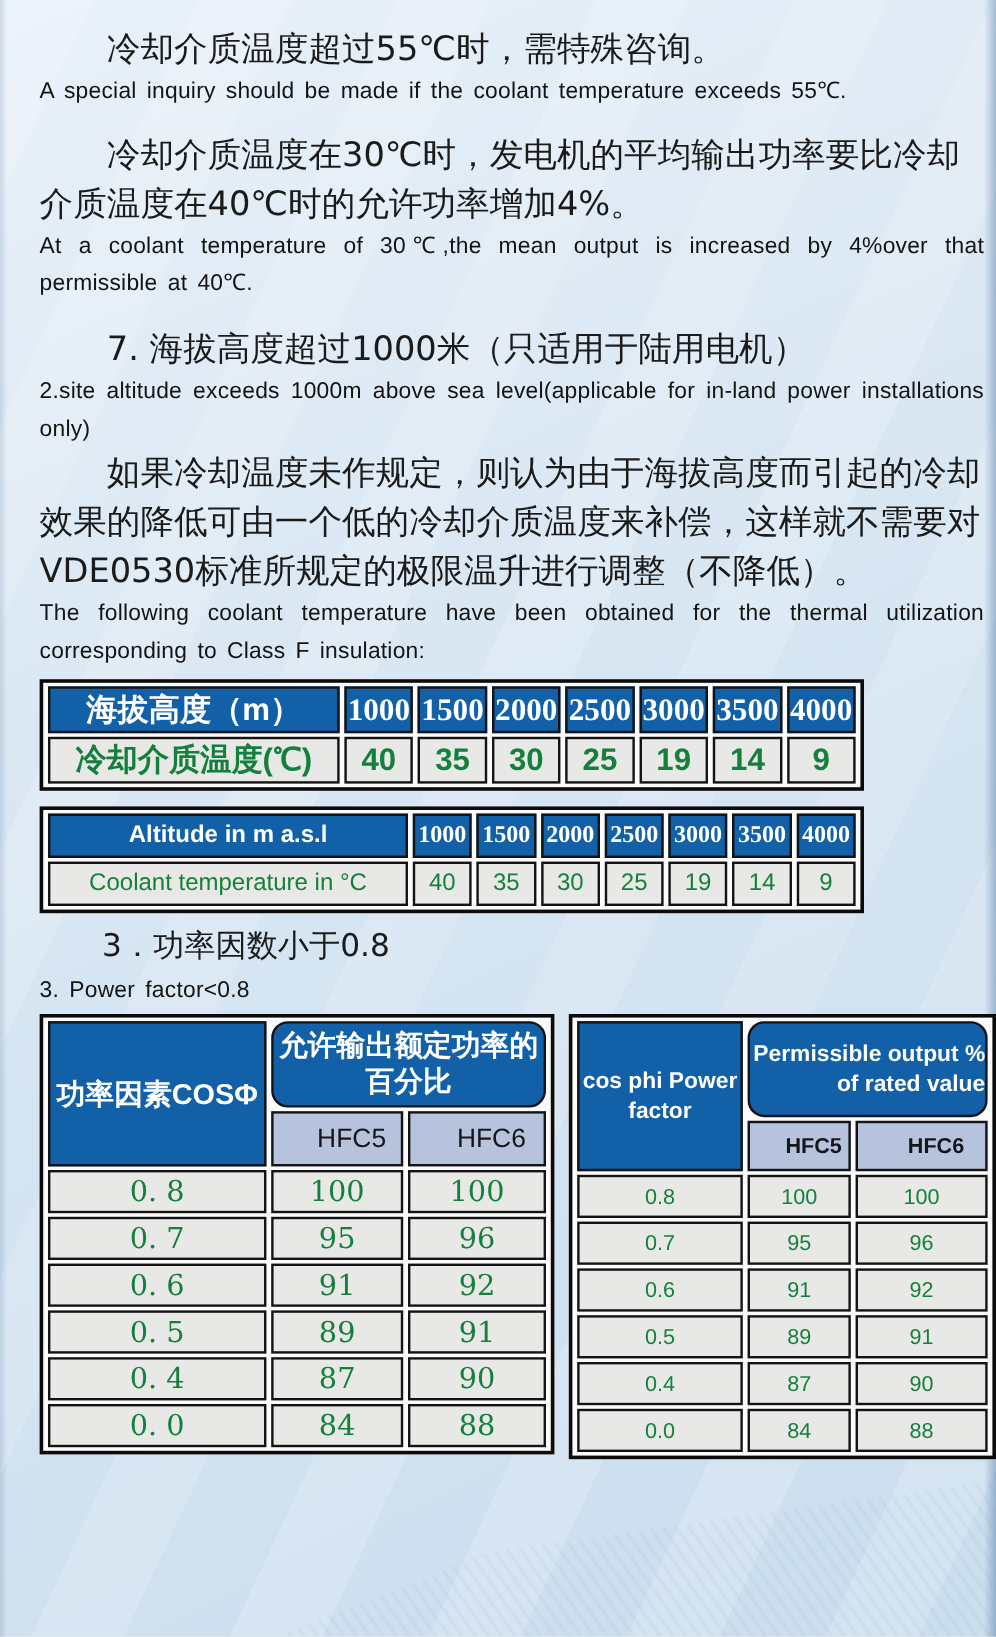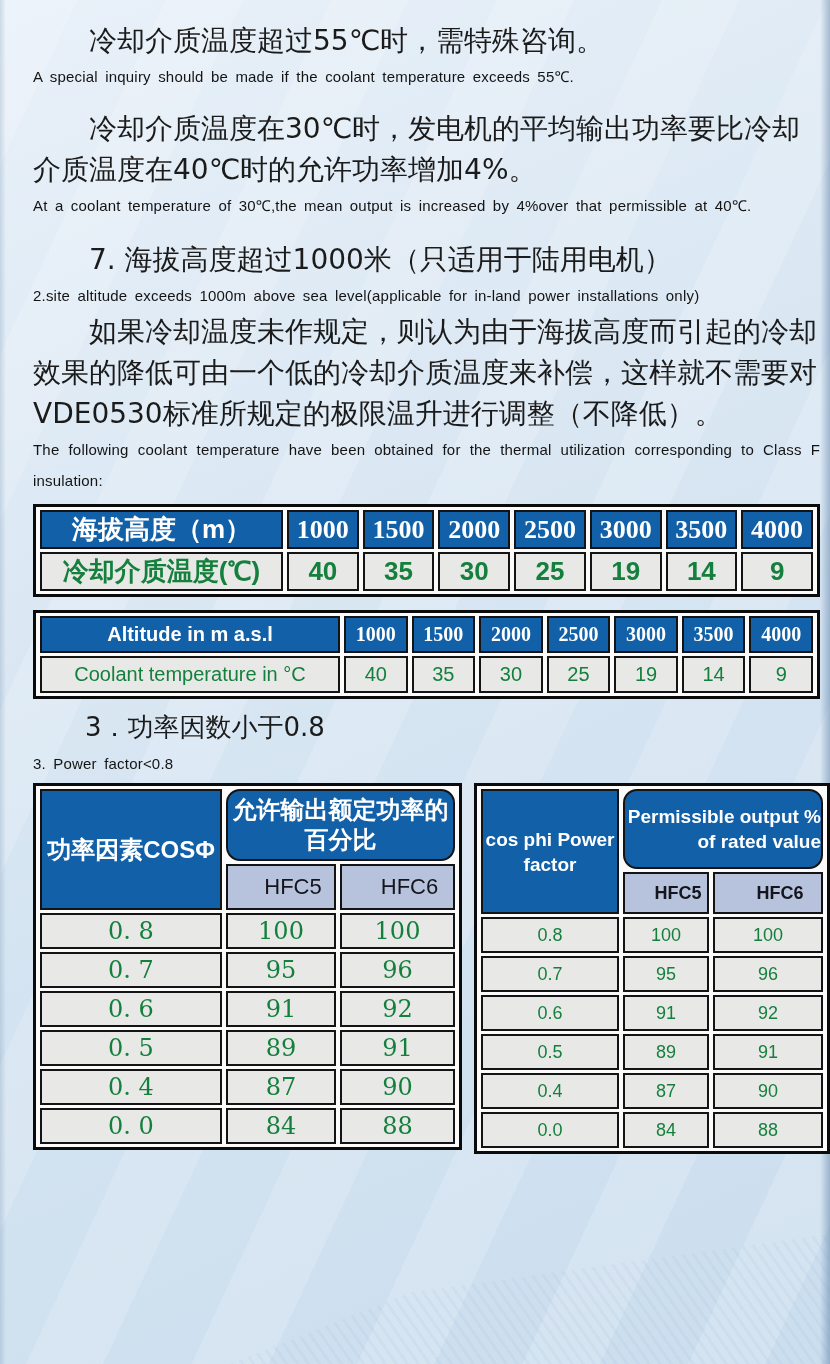--- a/index.html
+++ b/index.html
@@ -16,32 +16,32 @@
     background:linear-gradient(to right,rgba(90,125,160,.22),rgba(90,125,160,0));}
   .watermark{position:absolute;right:0;bottom:0;width:600px;height:130px;opacity:.65;pointer-events:none;
     background:repeating-linear-gradient(55deg,rgba(125,155,205,.12) 0 3px,rgba(255,255,255,0) 3px 9px);
     clip-path:polygon(0 100%,30% 45%,100% 0,100% 100%);}
   .page{position:absolute;inset:0;padding:20px 10px 0 33px;box-sizing:border-box;}
 
   .cn{font-family:"DejaVu Sans","Liberation Sans",sans-serif;color:#1b1b1b;
       font-size:28px;line-height:41px;font-weight:500;margin:0;}
   .cn.indent{text-indent:2em;}
   .en{font-family:"Liberation Sans",sans-serif;color:#141414;
-      font-size:15px;line-height:31px;font-weight:400;margin:0;
+      font-size:19px;line-height:31px;font-weight:400;margin:0;
       text-align:justify;word-spacing:3px;letter-spacing:.2px;}
   .mt8{margin-top:8px;}.mt14{margin-top:14px;}.mt16{margin-top:16px;}.mt18{margin-top:18px;}
 
   table{border-collapse:separate;border-spacing:4px 3px;background:#fbfbfb;
         border:3px solid #0b0b0b;table-layout:fixed;}
   td{border:2px solid #141414;text-align:center;vertical-align:middle;padding:0;}
   .hdr{background:#1160a8;color:#ffffff;font-weight:bold;}
   .sub{background:#b7c3dd;color:#15151d;}
   .val{background:#e8e8e6;color:#15803d;}
 
-  .alt{width:787px;margin-top:8px;}
+  .alt{width:687px;margin-top:8px;}
   .alt td{height:33px;}
   .alt.altcn td{font-size:26px;}
   .alt.altcn .val{font-weight:600;}
   .alt.alten td{font-size:20px;}
   .alt.alten .hdr{font-weight:600;}
   .alt td.num{font-weight:700;font-family:Liberation Serif, serif;}
 
   .pf-wrap{display:flex;gap:12px;margin-top:4px;align-items:flex-start;}
   table.pfcn{width:425px;}
   table.pfen{width:350px;}

